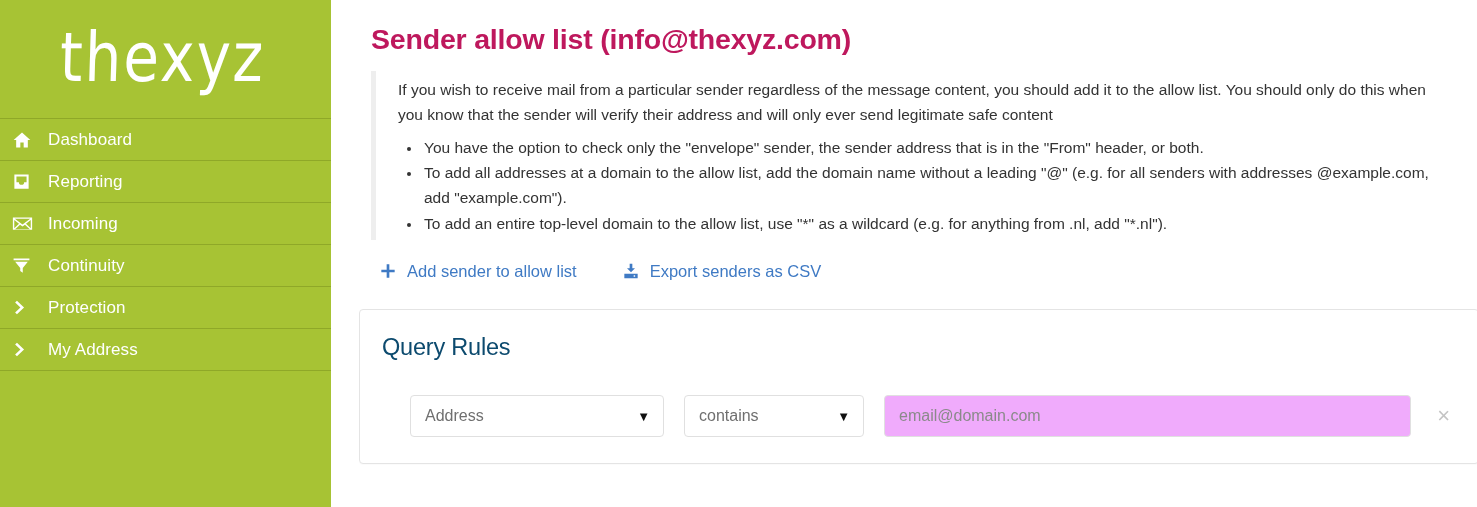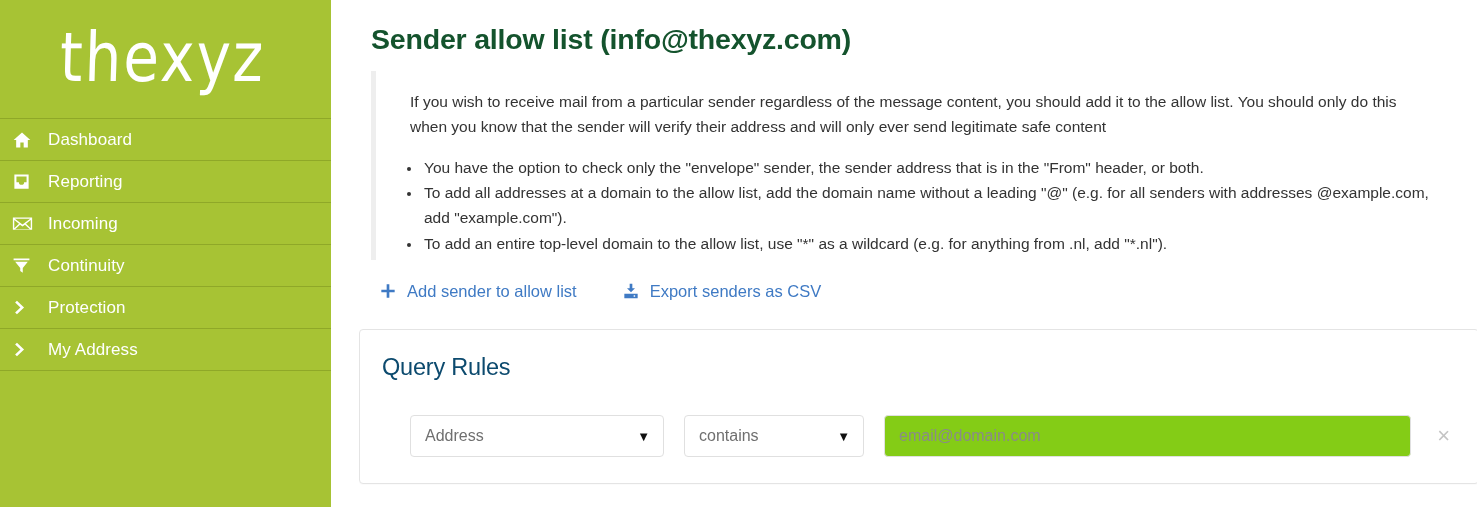--- a/index.html
+++ b/index.html
@@ -86,38 +86,38 @@
   .main {
     flex: 1;
     height: 507px;
     padding: 0 28px 0 40px;
     overflow: hidden;
     background: #ffffff;
   }
   .page-title {
     font-size: 28.5px;
     font-weight: bold;
-    color: #14532d;
+    color: #be185d;
     margin: 23px 0 10px 0;
     letter-spacing: -0.2px;
   }
 
   .callout {
     border-left: 5px solid #eeeeee;
     padding: 6px 0 4px 22px;
     margin-top: 15px;
   }
   .callout-text {
     font-size: 15.5px;
     line-height: 1.62;
     color: #333333;
-    margin: 12px;
+    margin: 0;
   }
   .callout-list {
-    margin: 16px 0 0 0;
+    margin: 8px 0 0 0;
     padding-left: 24px;
     list-style: disc;
   }
   .callout-list li {
     font-size: 15.5px;
     line-height: 1.62;
     color: #333333;
     margin: 0;
     padding-left: 2px;
   }
@@ -205,21 +205,21 @@
     border: 1px solid #e0e0e0;
     border-radius: 4px;
     height: 42px;
     width: 580px;
     margin-left: 20px;
     padding: 0 14px;
     font-size: 16px;
     font-family: "Liberation Sans", sans-serif;
     color: #555555;
     outline: none;
-    background: #84cc16;
+    background: #f0abfc;
   }
   .value-input::placeholder { color: #8a8a8a; }
   .remove-btn {
     background: none;
     border: none;
     color: #c4c4c4;
     font-size: 22px;
     line-height: 1;
     margin-left: 20px;
     cursor: pointer;

